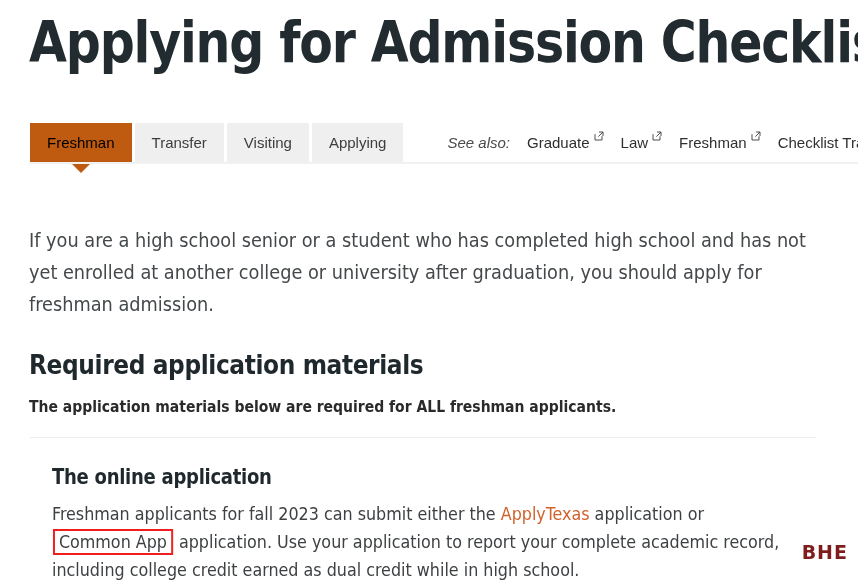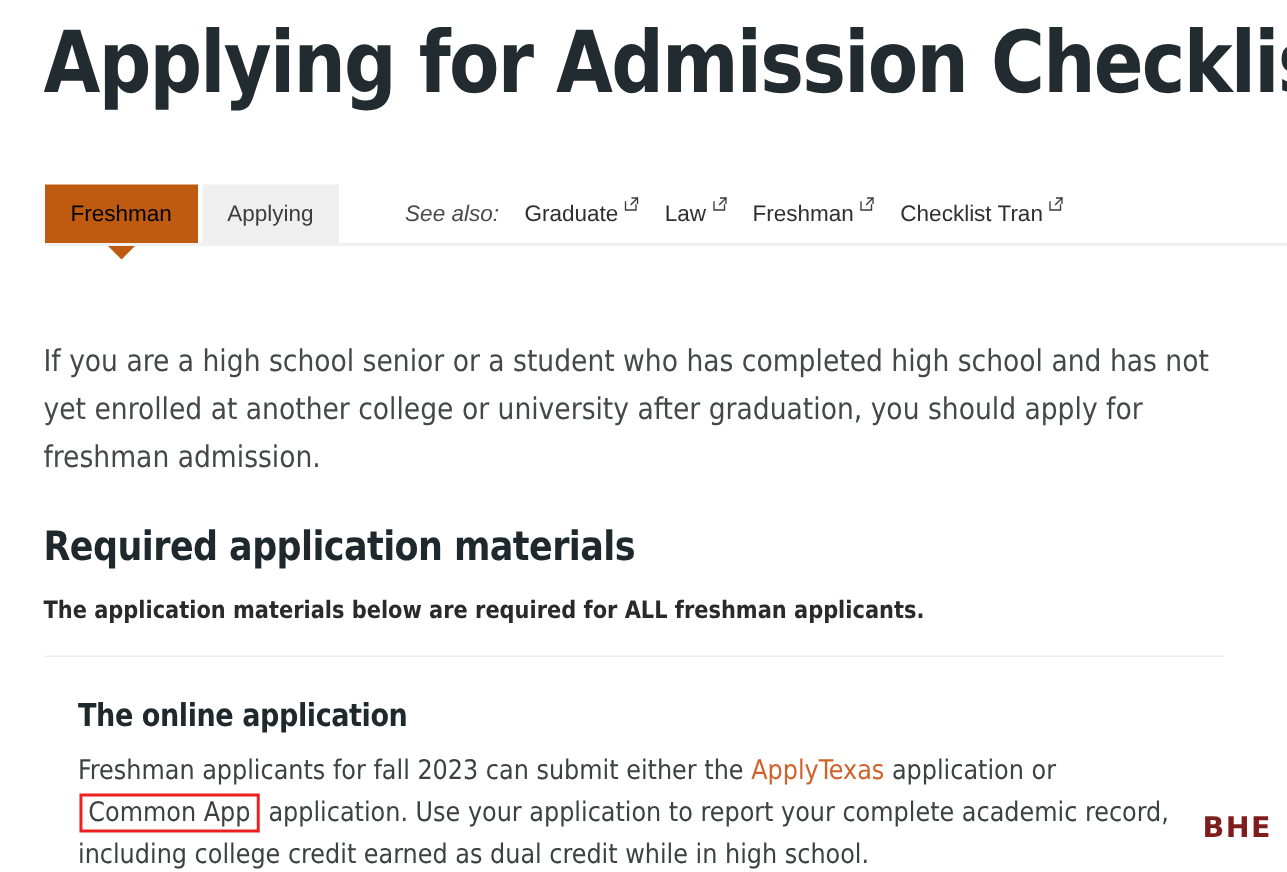--- a/index.html
+++ b/index.html
@@ -241,21 +241,27 @@
 
   <h1 class="page-title">Applying for Admission Checklist</h1>
 
   <div class="tabbar">
 
     <div class="tab active">
       <span>Freshman</span>
       <span class="caret"></span>
     </div>
 
-
+    <div class="tab">
+      <span>Transfer</span>
+    </div>
+
+    <div class="tab">
+      <span>Visiting</span>
+    </div>
 
     <div class="tab">
       <span>Applying</span>
     </div>
 
     <div class="seealso">
       <span class="seealso-label">See also:</span>
 
       <a class="seealso-link">
         <span>Graduate</span>

